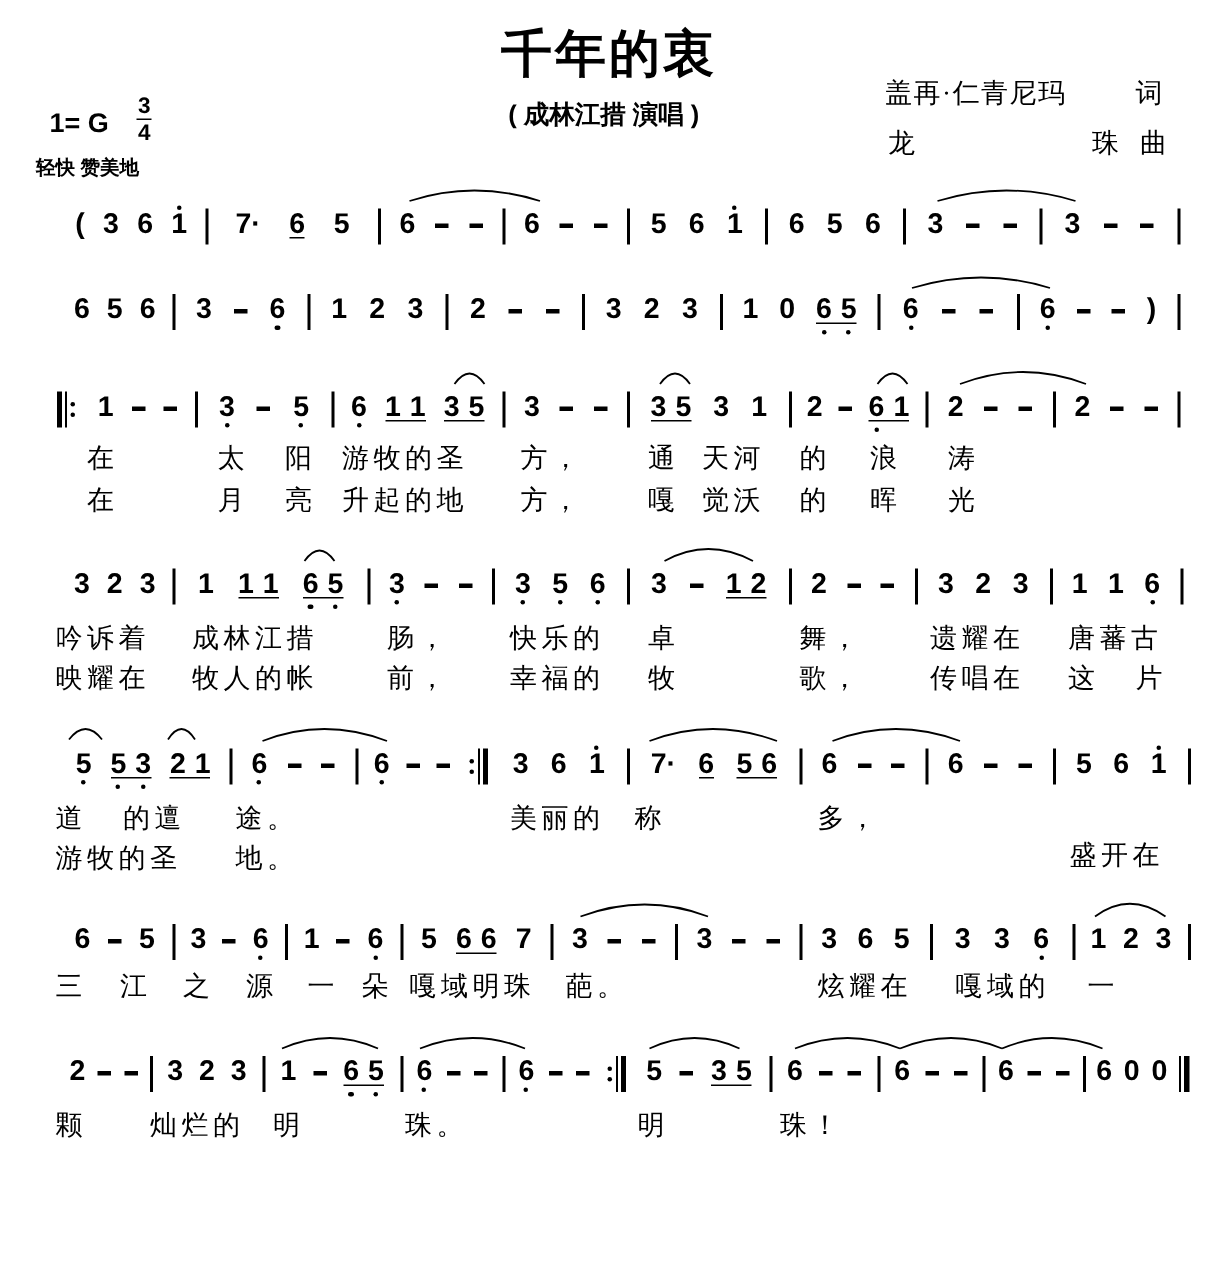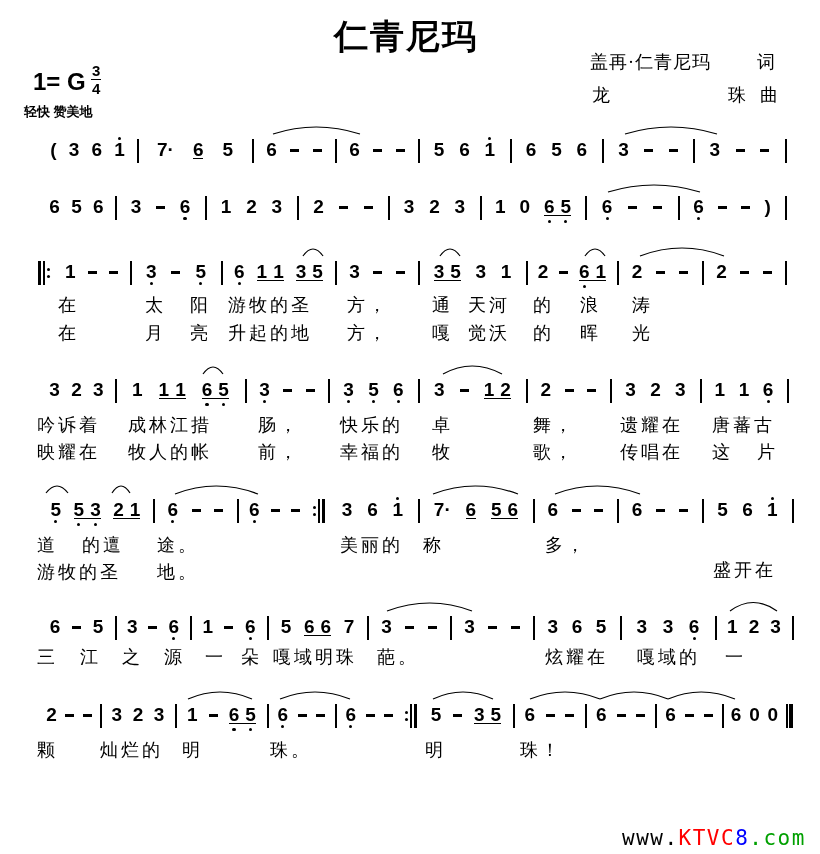--- a/index.html
+++ b/index.html
@@ -1,20 +1,20 @@
 <!DOCTYPE html>
 <html><head>
 <meta charset="utf-8">
 <style>
   body{margin:0;background:#fff;}
   #page{position:relative;width:820px;height:854px;overflow:hidden;background:#fff;color:#000;font-family:"Liberation Sans",sans-serif;}
   .abs{position:absolute;white-space:nowrap;}
   .title{left:0;top:16px;width:812px;text-align:center;font-size:34px;line-height:40px;font-weight:bold;letter-spacing:2px;font-family:"Liberation Sans",sans-serif;}
   .performer{left:0;top:66px;width:805px;text-align:center;font-size:17px;line-height:22px;font-weight:bold;font-family:"Liberation Sans",sans-serif;}
-  .key{left:33px;top:71px;font-size:24px;line-height:22px;font-weight:bold;}
+  .key{left:33px;top:71px;font-size:18px;line-height:22px;font-weight:bold;}
   .timesig{left:91px;top:63px;display:flex;flex-direction:column;align-items:center;font-size:15px;font-weight:bold;line-height:15px;}
   .timesig .top{border-bottom:1.6px solid #000;padding:0 1px 1px;}
   .timesig .bot{padding-top:1px;}
   .tempo{left:24px;top:104px;font-size:13px;line-height:16px;font-weight:bold;}
   .credit{font-family:"Liberation Serif",serif;font-size:18px;line-height:22px;letter-spacing:1px;}
   .staff{position:absolute;left:0;width:820px;height:20px;}
   .m{position:absolute;top:0;height:20px;display:flex;align-items:flex-start;justify-content:space-evenly;box-sizing:border-box;}
   .m.rs{padding-left:15px;}
   .m.re{padding-right:15px;}
   .note{position:relative;display:inline-block;height:20px;line-height:20px;font-size:19px;font-weight:bold;font-family:"Liberation Sans",sans-serif;}
@@ -33,21 +33,22 @@
   #ties{position:absolute;left:0;top:0;width:820px;height:854px;pointer-events:none;}
   #ties path{fill:none;stroke:#000;stroke-width:1.2;}
   .watermark{left:622px;top:826px;font-family:"DejaVu Sans Mono",monospace;font-size:21px;line-height:24px;letter-spacing:1.5px;}
   .wm-black{color:#000;} .wm-red{color:#ff0000;} .wm-blue{color:#0000ff;} .wm-green{color:#00a000;}
 </style>
 </head>
 <body>
 
 <div id="page">
 
-  <div class="abs title">仁青尼玛</div>
+  <div class="abs title">千年的衷</div>
+  <div class="abs performer">( 成林江措 演唱 )</div>
   <div class="abs key">1= G</div>
   <div class="abs timesig">
     <span class="top">3</span>
     <span class="bot">4</span>
   </div>
   <div class="abs tempo">轻快 赞美地</div>
   <div class="abs credit" style="left:590px;top:51px">盖再·仁青尼玛</div>
   <div class="abs credit" style="left:757px;top:51px">词</div>
   <div class="abs credit" style="left:592px;top:84px">龙</div>
   <div class="abs credit" style="left:728px;top:84px">珠</div>
@@ -558,16 +559,13 @@
     <path d="M387 611 Q430 595 472 611"></path>
     <path d="M730 611 Q753 594 777 611"></path>
     <path d="M188 699 Q220 685 252 699"></path>
     <path d="M280 699 Q315 685 350 699"></path>
     <path d="M433 699 Q463 685 493 699"></path>
     <path d="M530 699 Q565 685 600 699"></path>
     <path d="M600 699 Q634 685 668 699"></path>
     <path d="M668 699 Q701 685 735 699"></path>
   </svg>
 
-  <div class="abs watermark">
-    <span class="wm-black">www.</span><span class="wm-red">KTVC</span><span class="wm-blue">8</span><span class="wm-green">.com</span>
-  </div>
 </div>
 
 </body></html>

